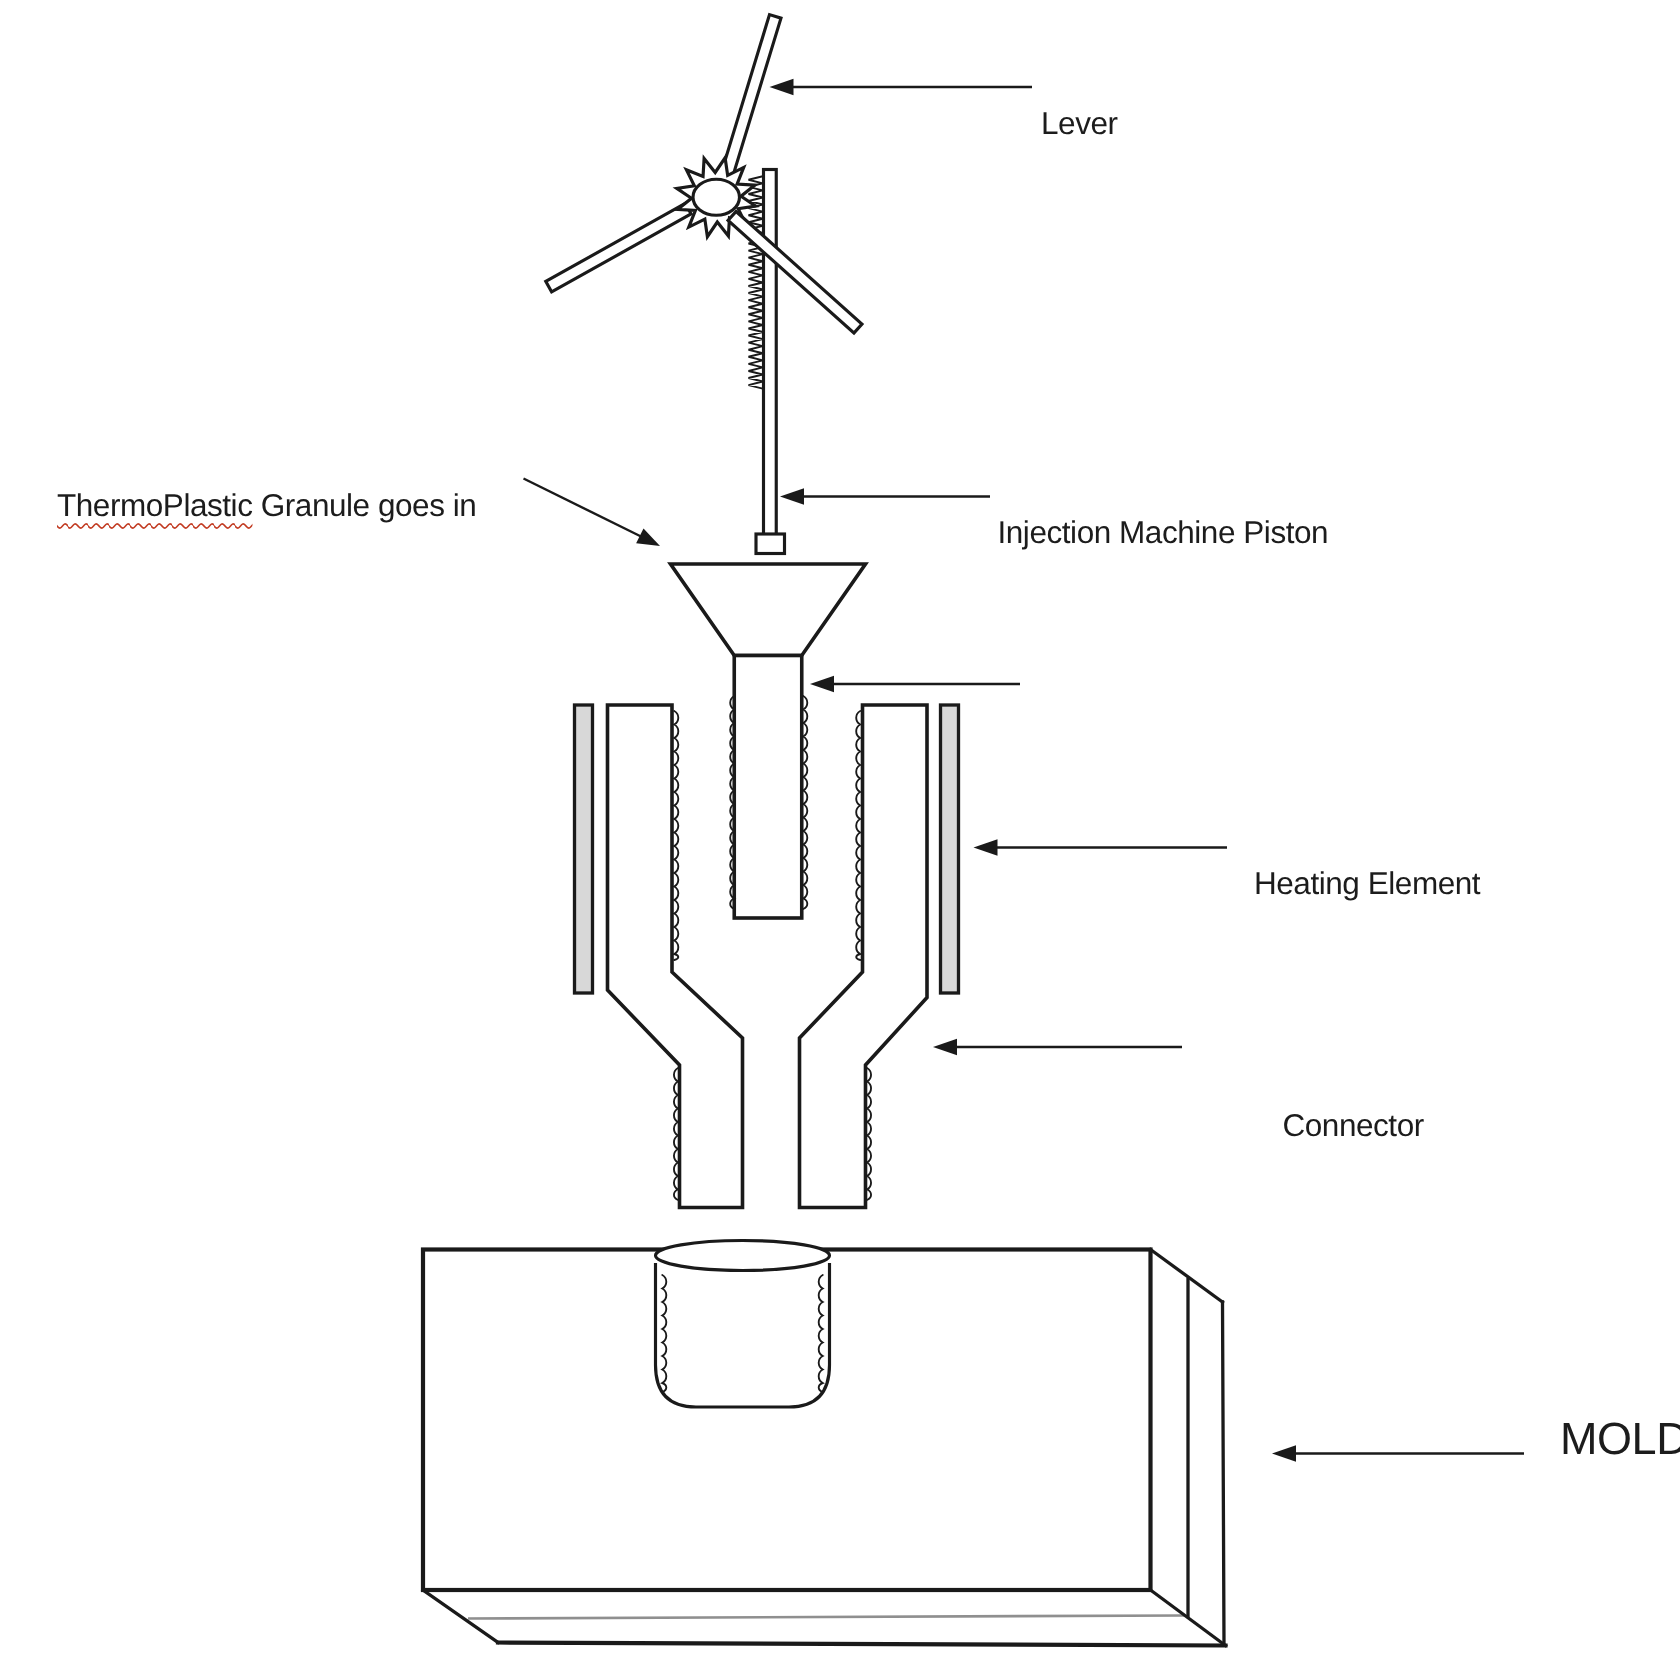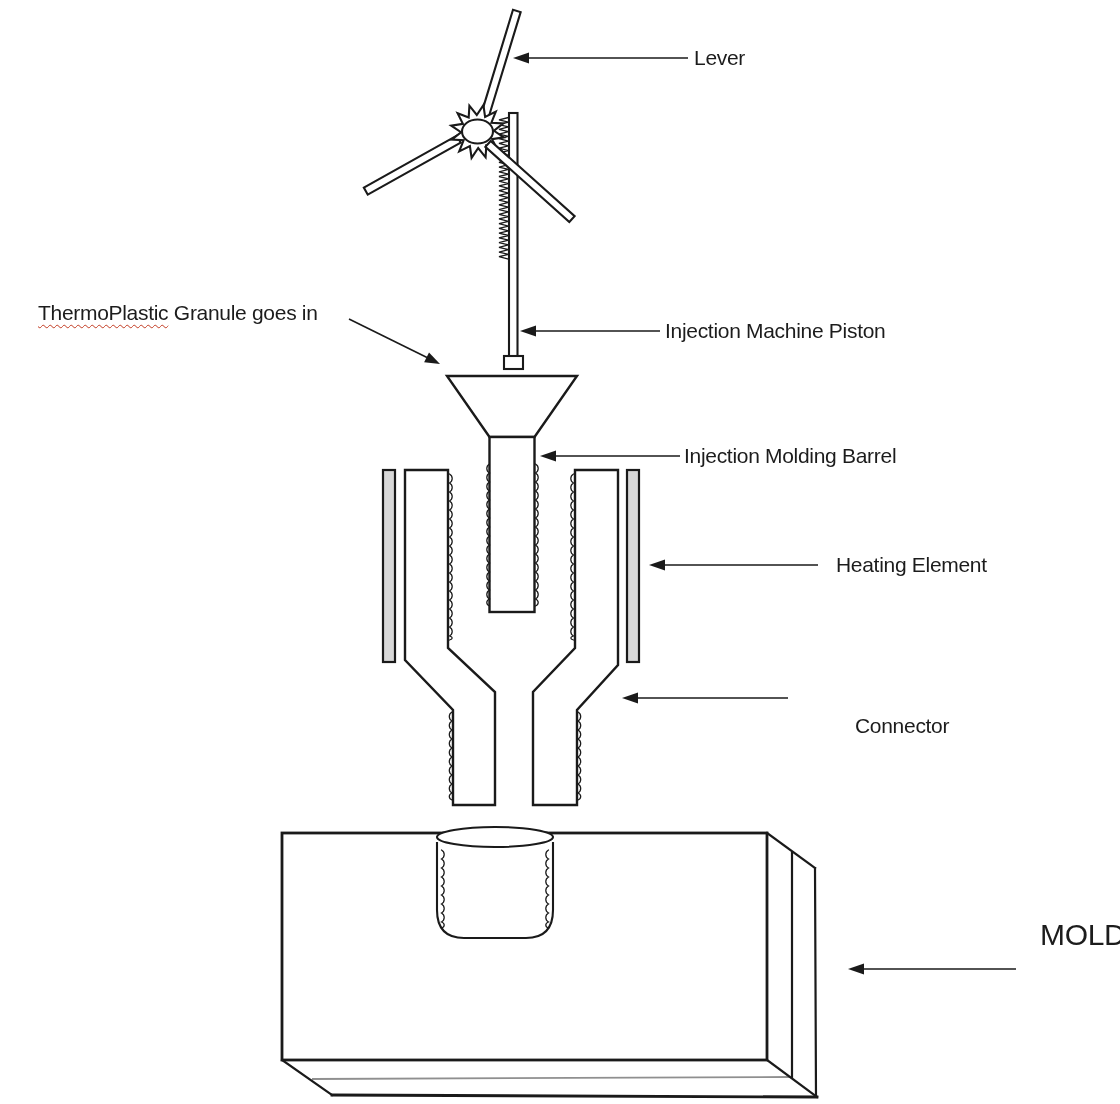--- a/index.html
+++ b/index.html
@@ -11,21 +11,21 @@
   .sw3{stroke-width:2.8;}
   .ln{stroke:var(--line);stroke-width:2.2;fill:none;stroke-linecap:square;}
   .lnb{stroke:var(--line);stroke-width:2.8;fill:none;stroke-linecap:square;}
   .teeth{fill:#fff;stroke:var(--line);stroke-width:1.3;}
   .sq{stroke:var(--line);stroke-width:1.25;fill:none;stroke-linecap:round;}
   .grayln{stroke:var(--mold_inner_line);stroke-width:1.8;fill:none;}
   .heat{fill:var(--heating_fill);stroke:var(--line);stroke-width:2.2;}
   .arrowln{stroke:var(--line);stroke-width:1.6;fill:none;}
   .head{fill:var(--line);stroke:none;}
   .label{position:absolute;font-size:21px;line-height:26px;color:#1c1c1c;
-         letter-spacing:-0.3px;white-space:nowrap;}
+         letter-spacing:-0.3px;white-space:nowrap;margin-top:25px;}
   .wavy{text-decoration:underline;text-decoration-style:wavy;
         text-decoration-color:var(--spellcheck);text-decoration-thickness:1px;
         text-underline-offset:4px;}
 </style>
 </head>
 <body>
 
 <div id="stage">
 
   <svg id="art" width="1120" height="1104" viewBox="0 0 1120 1104">
@@ -110,20 +110,19 @@
       </g>
     </g>
   </svg>
 
   <div class="label" style="left:694px;top:45px">Lever</div>
 
   <div class="label" style="left:38px;top:300px"><span class="wavy">ThermoPlastic</span><span> Granule goes in</span></div>
 
   <div class="label" style="left:665px;top:318px">Injection Machine Piston</div>
 
-  <div class="label" style="left:684px;top:443px">Injection Molding Barrel</div>
 
   <div class="label" style="left:836px;top:552px">Heating Element</div>
 
   <div class="label" style="left:855px;top:713px">Connector</div>
 
   <div class="label" style="left:1040px;top:922px;font-size:30px">MOLD</div>
 </div>
 
 </body></html>

